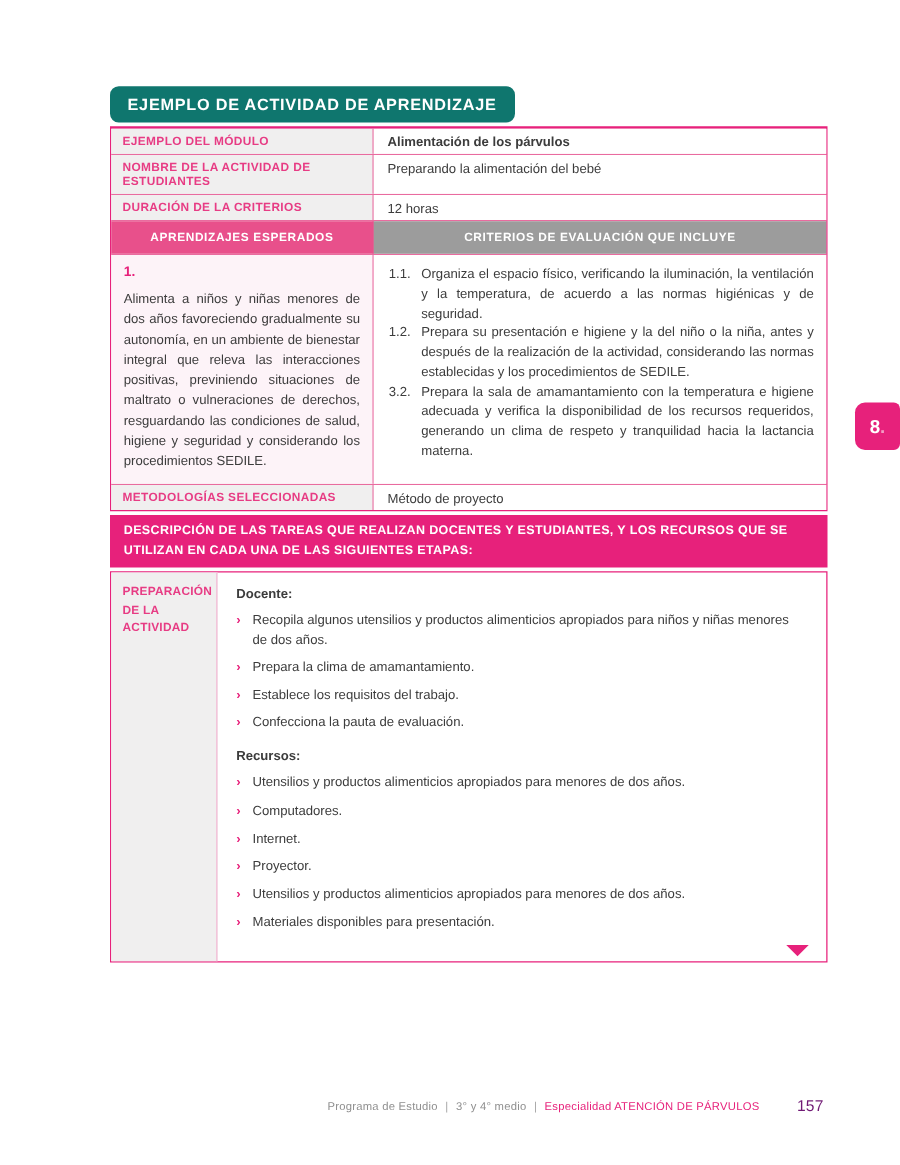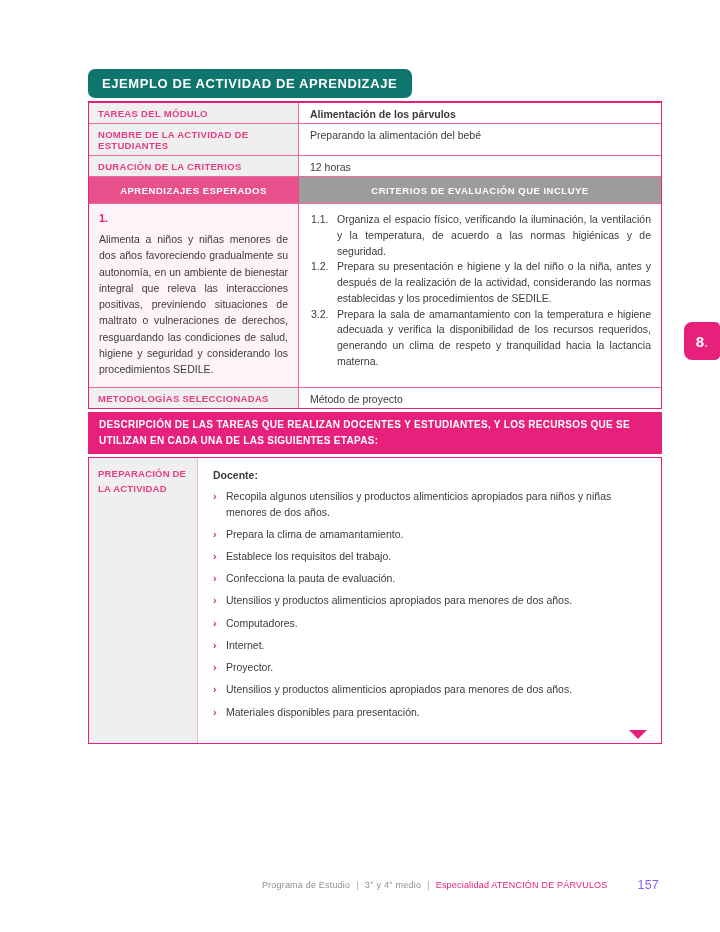--- a/index.html
+++ b/index.html
@@ -84,21 +84,21 @@
 
   
   .section-b {
     border:1px solid #E7217B;
     box-sizing:border-box;
     display:flex;
     min-height:232px;
     position:relative;
   }
   .prep-label {
-    width:109px; box-sizing:border-box; flex-shrink:0;
+    width:85px; box-sizing:border-box; flex-shrink:0;
     background:#F0EFEF; color:#E73C84;
     font-size:9.5px; font-weight:bold; letter-spacing:0.2px; line-height:1.5;
     padding:9px 6px 8px 9px;
     border-right:1px solid #F2B8D3;
   }
   .prep-content { flex:1; padding:8px 16px 16px 15px; }
   .list-heading { color:#3C3C3C; font-size:10.5px; font-weight:bold; margin:3px 0 8px 0; }
   .list-heading.second { margin-top:13px; }
   .bullet-item { display:flex; color:#3C3C3C; font-size:10.5px; line-height:1.45; margin-bottom:7px; }
   .bullet-marker { color:#E7217B; width:13px; flex-shrink:0; font-weight:bold; }
@@ -126,37 +126,37 @@
   
   .footer {
     position:absolute; left:0; top:877px; width:659px;
     text-align:right;
     font-size:9px; color:#8F8F8F; letter-spacing:0.2px;
     white-space:nowrap;
   }
   .footer .sep { margin:0 6px; color:#A5A5A5; }
   .footer .specialty { color:#E7217B; }
   .footer .page-num {
-    color:#8b5cf6; font-size:12.5px; margin-left:30px;
+    color:#701a75; font-size:12.5px; margin-left:30px;
     display:inline-block; transform:translateY(1px);text-align:center;
   }
 </style>
 </head>
 <body>
 
 <div class="page">
 
   <div class="doc">
 
     <div class="title-banner">EJEMPLO DE ACTIVIDAD DE APRENDIZAJE</div>
 
     <div class="section-a">
 
       <div class="kv-row">
-        <div class="kv-label">TAREAS DEL MÓDULO</div>
+        <div class="kv-label">EJEMPLO DEL MÓDULO</div>
         <div class="kv-value bold">Alimentación de los párvulos</div>
       </div>
 
       <div class="kv-row">
         <div class="kv-label">NOMBRE DE LA ACTIVIDAD DE ESTUDIANTES</div>
         <div class="kv-value">Preparando la alimentación del bebé</div>
       </div>
 
       <div class="kv-row">
         <div class="kv-label">DURACIÓN DE LA CRITERIOS</div>
@@ -214,20 +214,21 @@
         </div>
         <div class="bullet-item">
           <span class="bullet-marker">›</span>
           <span class="bullet-text">Establece los requisitos del trabajo.</span>
         </div>
         <div class="bullet-item">
           <span class="bullet-marker">›</span>
           <span class="bullet-text">Confecciona la pauta de evaluación.</span>
         </div>
 
+        <div class="list-heading second">Recursos:</div>
 
         <div class="bullet-item">
           <span class="bullet-marker">›</span>
           <span class="bullet-text">Utensilios y productos alimenticios apropiados para menores de dos años.</span>
         </div>
         <div class="bullet-item">
           <span class="bullet-marker">›</span>
           <span class="bullet-text">Computadores.</span>
         </div>
         <div class="bullet-item">

